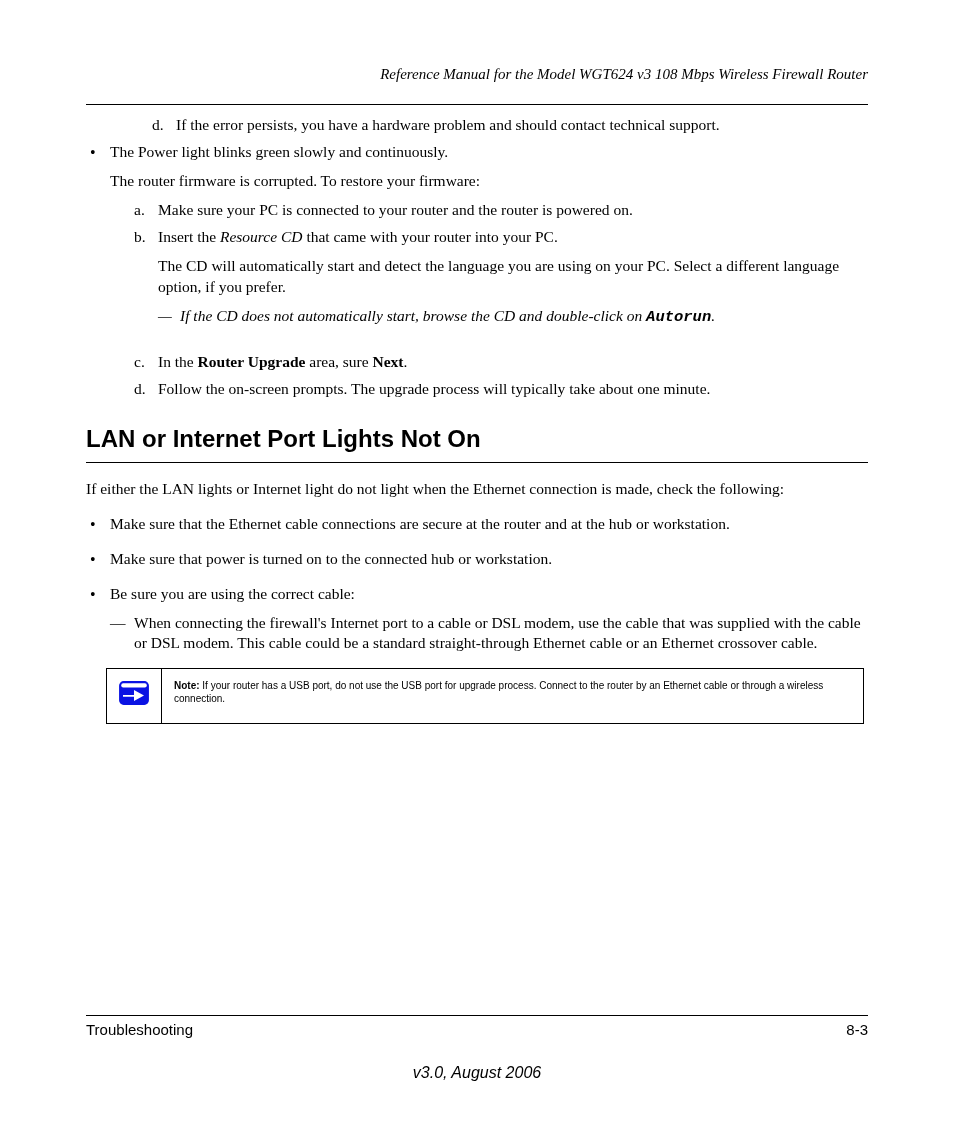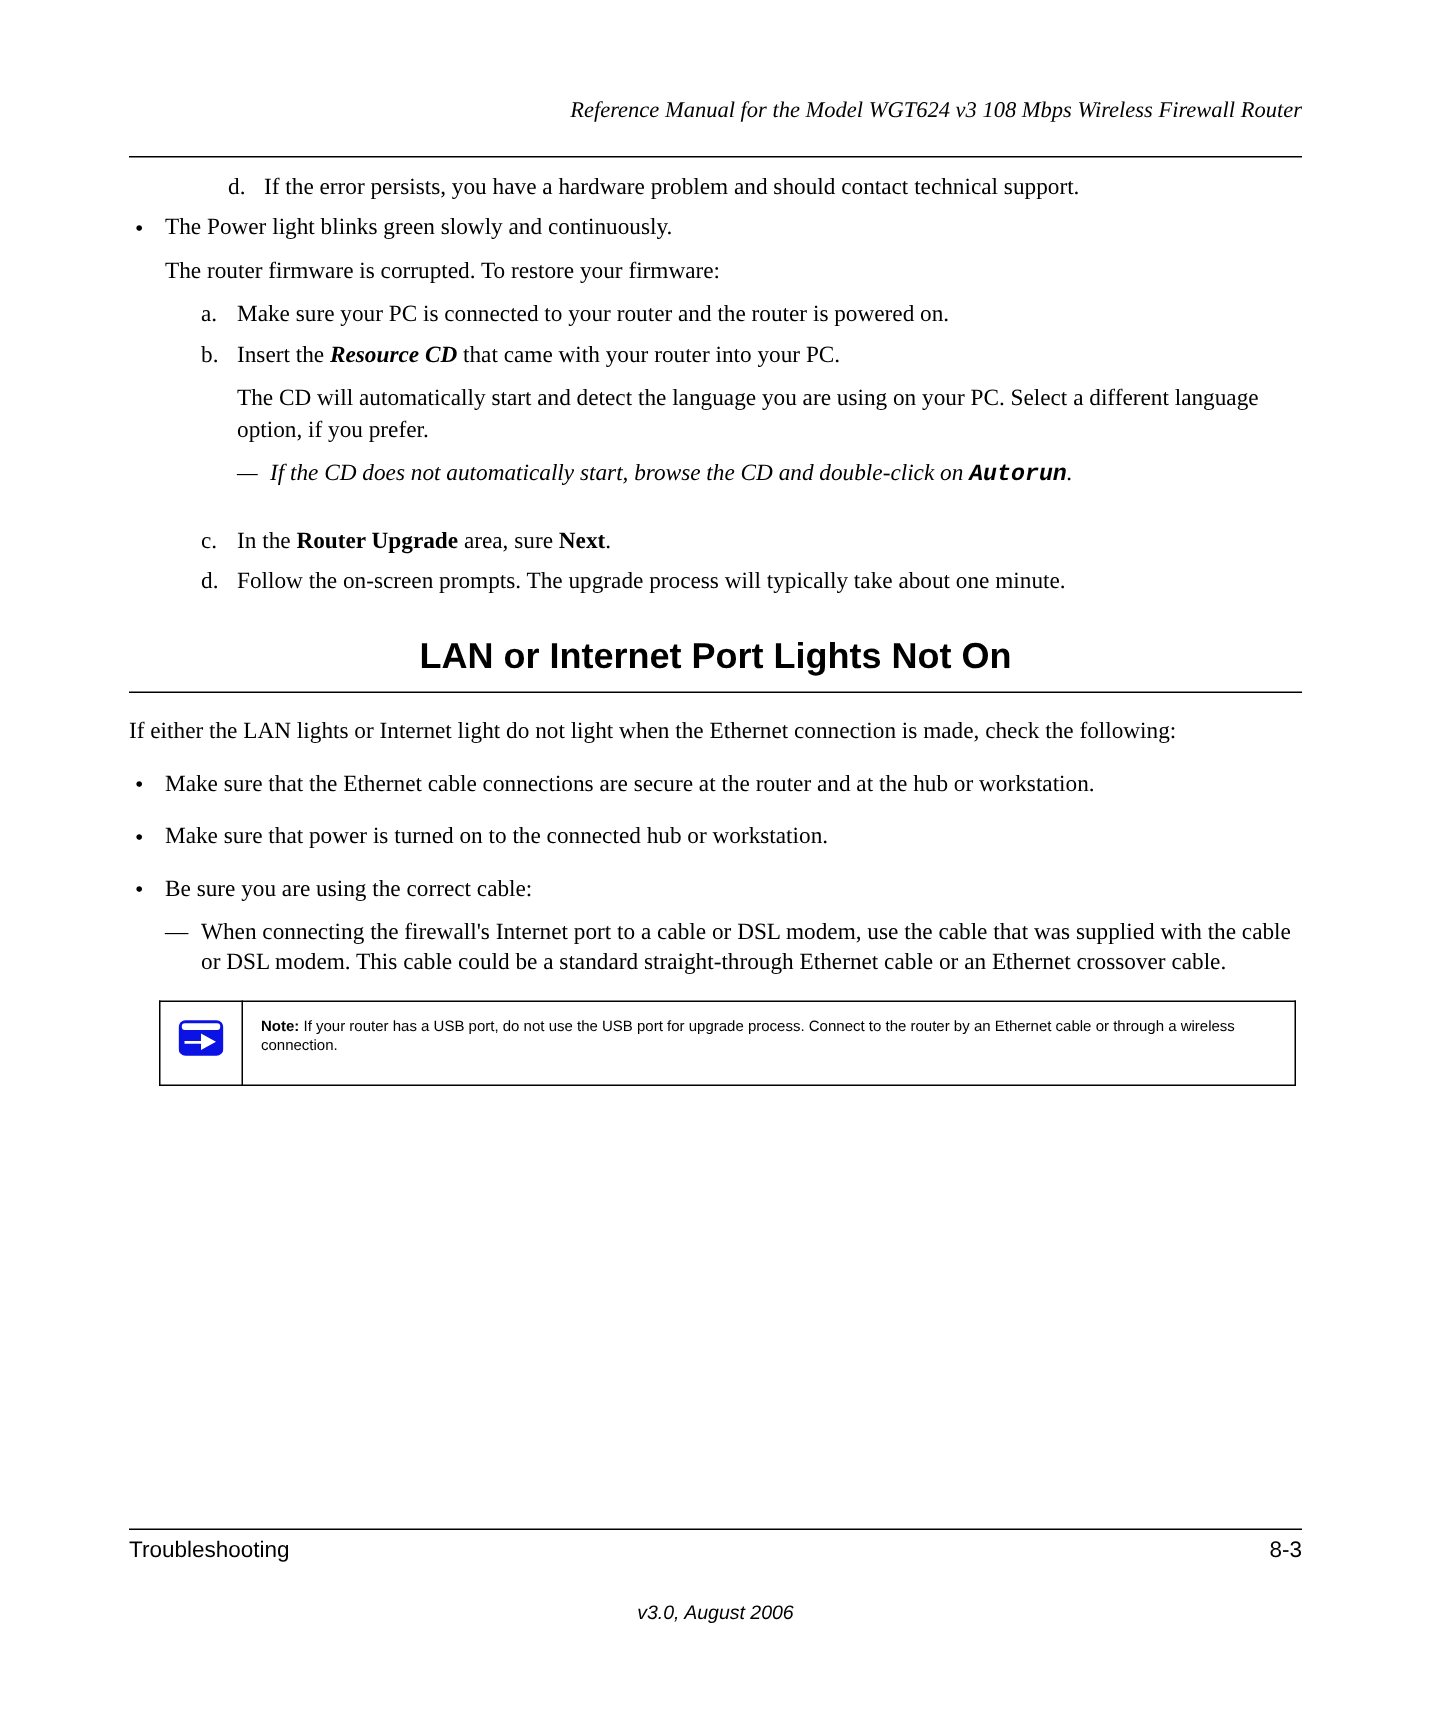--- a/index.html
+++ b/index.html
@@ -37,21 +37,20 @@
   .nested-dash { position: relative; padding-left: 70px; margin-bottom: 24px; font-style: italic; }
   .nested-dash::before { content: "—"; position: absolute; left: 48px; top: 0; }
   .bullet-item { position: relative; padding-left: 24px; margin-bottom: 14px; margin-top: 6px; }
   .bullet-item::before { content: "•"; position: absolute; left: 4px; top: 0; font-size: 16px; }
   .h2 {
     font-family: Arial, Helvetica, sans-serif;
     font-size: 24px;
     font-weight: bold;
     margin-top: 24px;
     margin-bottom: 6px;
-    text-align: center;
   }
   .intro { margin-top: 16px; margin-bottom: 14px; }
   .mono { font-family: "Courier New", monospace; font-weight: bold; }
   .note-table {
     border-collapse: collapse;
     margin-top: 10px;
     margin-left: 20px;
     margin-right: 4px;
     width: calc(100% - 24px);
   }
@@ -61,22 +60,22 @@
   .note-text b { font-weight: bold; }
   .note-icon-svg { display: inline-block; margin-top: 2px; }
   .footer {
     position: absolute;
     left: 86px;
     right: 86px;
     bottom: 61px;
   }
   .footer-rule { border: none; border-top: 1.2px solid #000; margin-bottom: 4px; }
   .footer-row { display: flex; justify-content: space-between; font-family: Arial, Helvetica, sans-serif; font-size: 15px; }
-  .version-line { margin-top: 22px; font-size: 13px; font-style: italic; font-family: Arial, Helvetica, sans-serif; }
-  i { font-style: italic; font-weight: bold; }
+  .version-line { margin-top: 22px; font-size: 16px; font-style: italic; font-family: Arial, Helvetica, sans-serif; }
+  i { font-style: italic; }
   p { margin-bottom: 10px; }
 </style>
 </head>
 <body>
 
 <div class="page">
   <div class="header-space"></div>
   <div class="header-right">Reference Manual for the Model WGT624 v3 108 Mbps Wireless Firewall Router</div>
   <hr class="rule">
 

